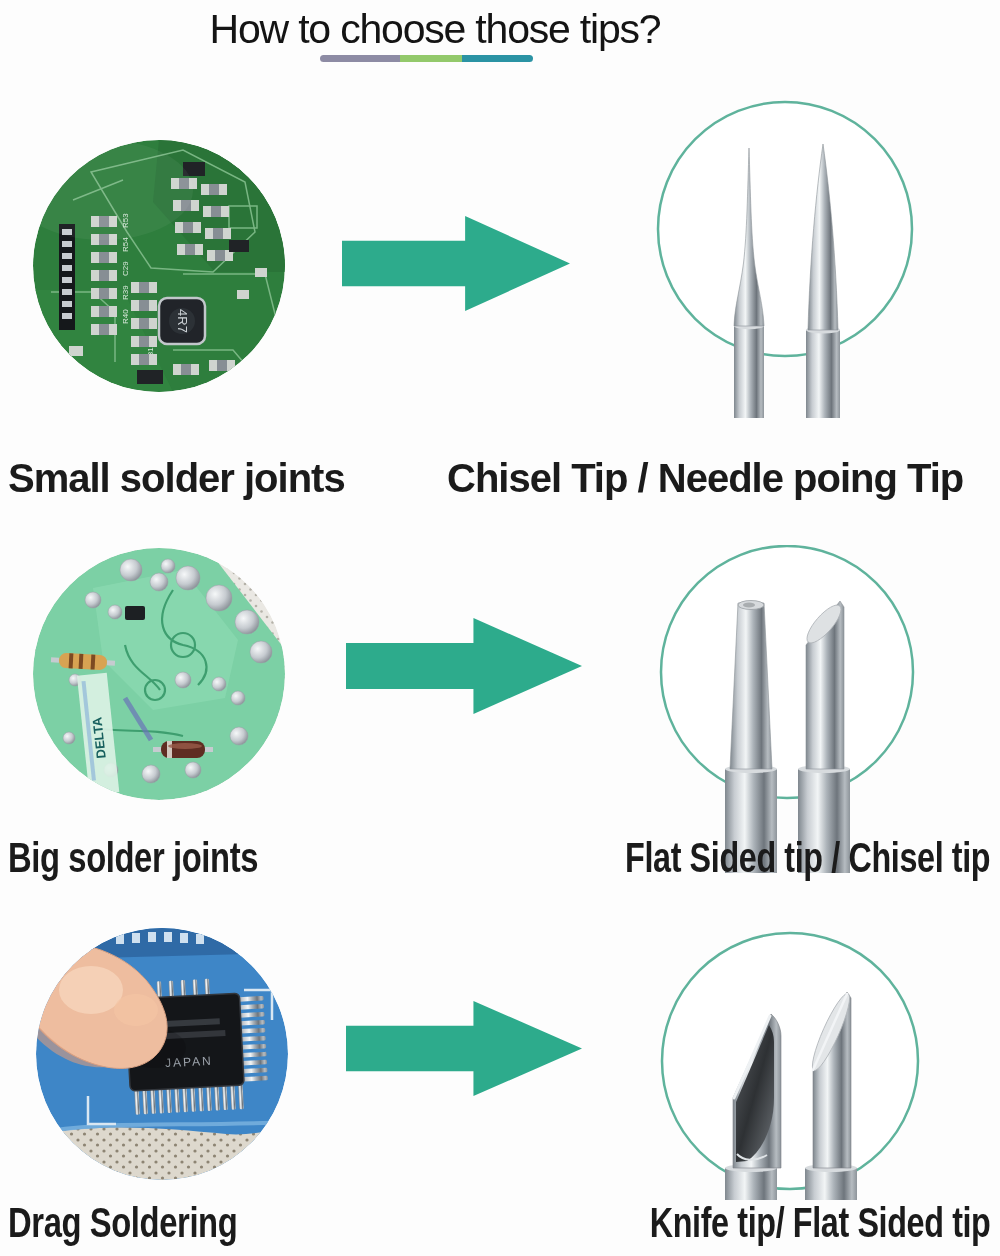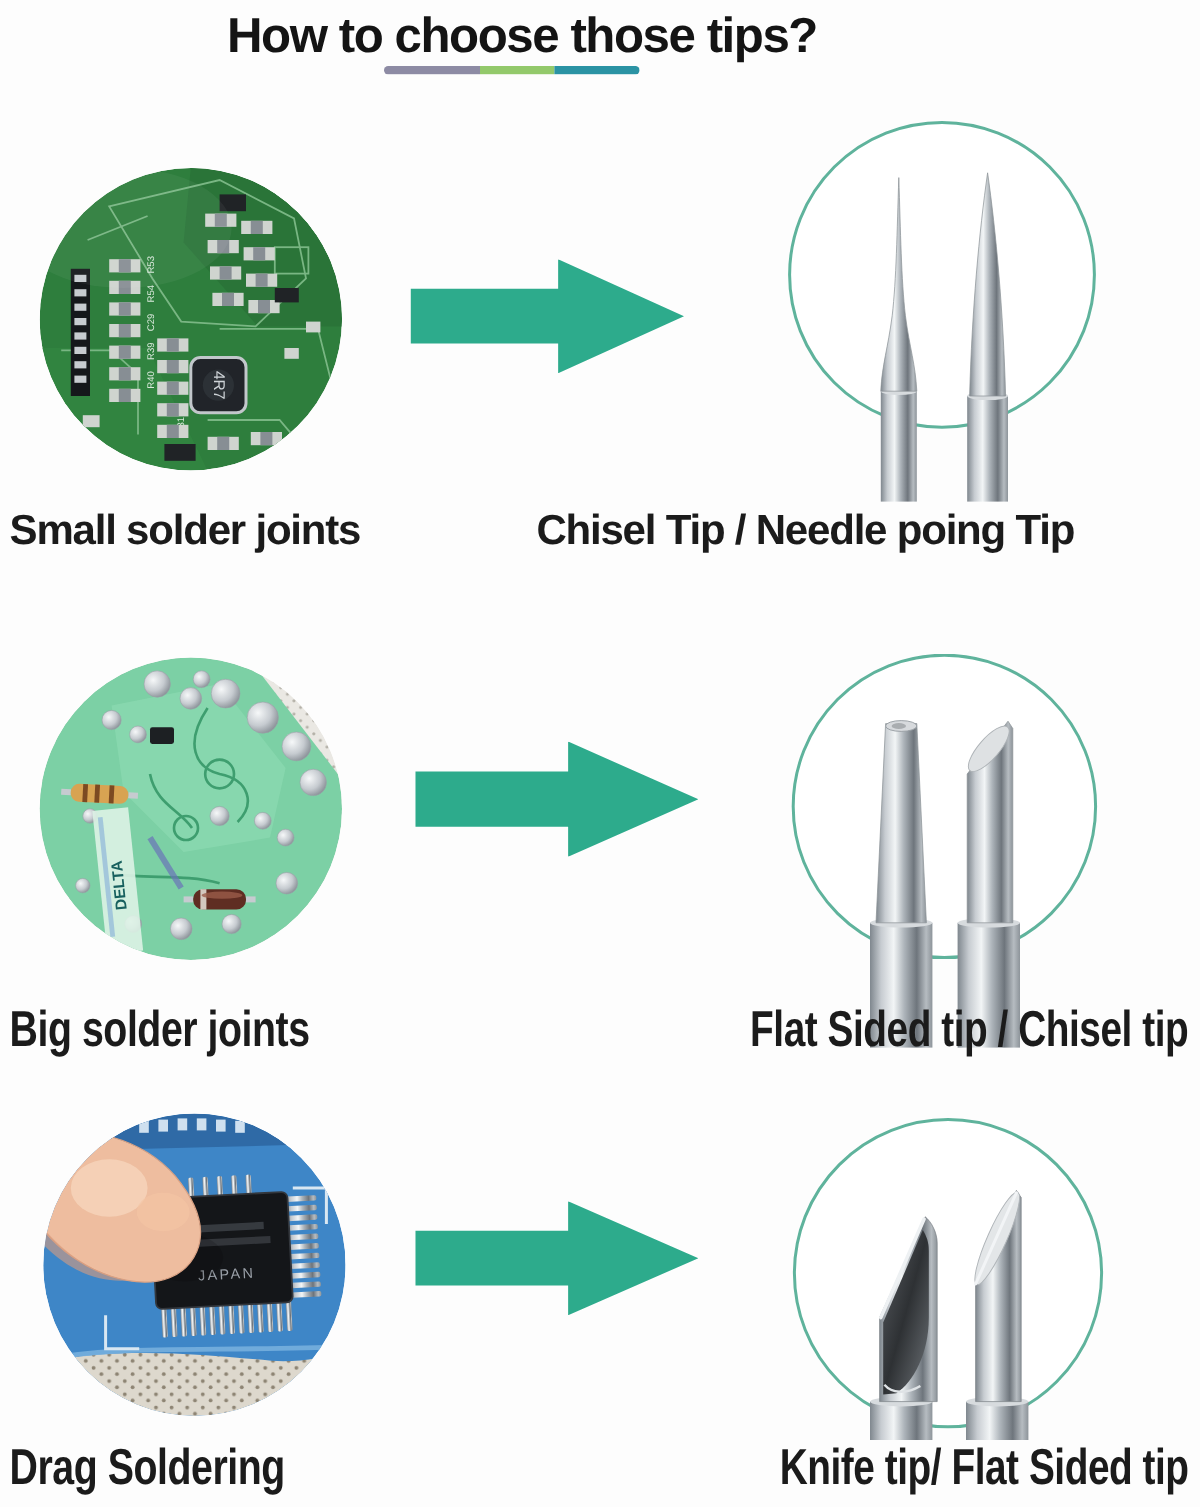--- a/index.html
+++ b/index.html
@@ -3,31 +3,31 @@
 <meta charset="utf-8">
 <style>
   html,body{margin:0;padding:0;background:#ffffff;}
   .page{
     position:relative;width:1000px;height:1256px;overflow:hidden;
     background:#fdfdfd;font-family:"Liberation Sans", sans-serif;color:#1b1b1b;
   }
   .abs{position:absolute;}
   .title{
     top:6px;left:0;width:870px;text-align:center;
-    font-size:41px;font-weight:bold;letter-spacing:-1.2px;color:#141414;white-space:nowrap;
+    font-size:41px;font-weight:normal;letter-spacing:-1.2px;color:#141414;white-space:nowrap;
   }
   .underline{top:55px;left:320px;width:213px;height:7px;display:flex;border-radius:4px;overflow:hidden;}
   .underline span{height:100%;}
   .u1{width:80px;} .u2{width:62px;} .u3{width:71px;}
   .photo-circle{border-radius:50%;overflow:hidden;}
   .arrow{
     clip-path:polygon(0 26%,54% 26%,54% 0,100% 50%,54% 100%,54% 74%,0 74%);
   }
   .label{font-weight:bold;white-space:nowrap;}
-  .lbl-r1{font-size:35px;letter-spacing:-1px;}
+  .lbl-r1{font-size:40px;letter-spacing:-1px;margin-top:34px;}
   .cond{font-size:42px;letter-spacing:-0.5px;}
   .cond-l{transform:scaleX(0.78);transform-origin:0 50%;}
   .cond-r{transform:scaleX(0.77);transform-origin:100% 50%;}
   svg{display:block;}
 </style>
 </head>
 <body>
 
 <div class="page">
 

